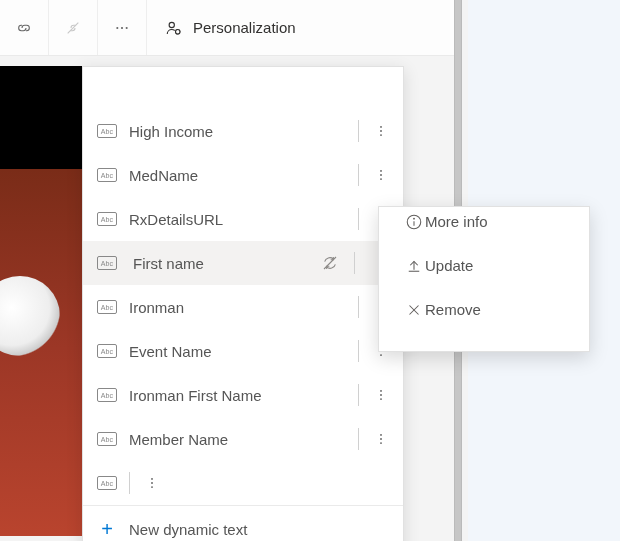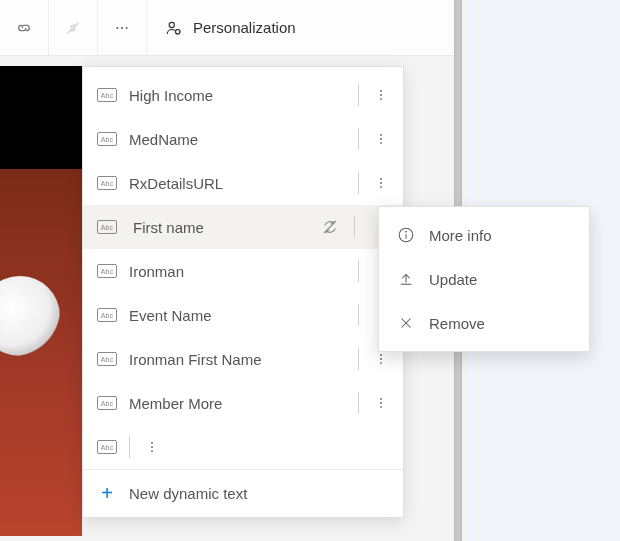--- a/index.html
+++ b/index.html
@@ -83,20 +83,21 @@
       left: 82px;
       width: 322px;
       background: #fff;
       border: 1px solid #e1e1e1;
       box-shadow: 0 4px 16px rgba(0,0,0,0.12);
     }
     .panel-list {
       max-height: 402px;
       overflow-y: auto;
       padding: 6px 0;
+      margin-top: 36px;
     }
     .row {
       display: flex;
       align-items: center;
       height: 44px;
       padding: 0 12px 0 14px;
       gap: 12px;
       cursor: pointer;
       color: #555;
       font-size: 15px;
@@ -170,24 +171,24 @@
       left: 378px;
       width: 212px;
       background: #fff;
       border: 1px solid #e1e1e1;
       box-shadow: 0 6px 18px rgba(0,0,0,0.15);
       padding: 6px 0;
       z-index: 5;
     }
     .context-item {
       display: flex;
-      align-items: center;
+      align-items: flex-start;
       height: 44px;
-      padding: 0 18px;
-      gap: 14px;
+      padding: 0 26px;
+      gap: 2px;
       font-size: 15px;
       color: #555;
       cursor: pointer;
     }
     .context-item svg { width: 18px; height: 18px; stroke: #605e5c; fill: none; stroke-width: 1.4; }
   </style>
 </head>
 <body>
 
 <div class="toolbar">
@@ -313,21 +314,21 @@
         <span class="overflow">
           <svg viewBox="0 0 24 24" fill="currentColor">
             <circle cx="12" cy="5" r="1.6"></circle>
             <circle cx="12" cy="12" r="1.6"></circle>
             <circle cx="12" cy="19" r="1.6"></circle>
           </svg>
         </span>
       </div>
       <div class="row">
         <span class="abc-icon">Abc</span>
-        <span class="label">Member More</span>
+        <span class="label">Member Name</span>
         <span class="vdiv"></span>
         <span class="overflow">
           <svg viewBox="0 0 24 24" fill="currentColor">
             <circle cx="12" cy="5" r="1.6"></circle>
             <circle cx="12" cy="12" r="1.6"></circle>
             <circle cx="12" cy="19" r="1.6"></circle>
           </svg>
         </span>
       </div>
       <div class="row">

